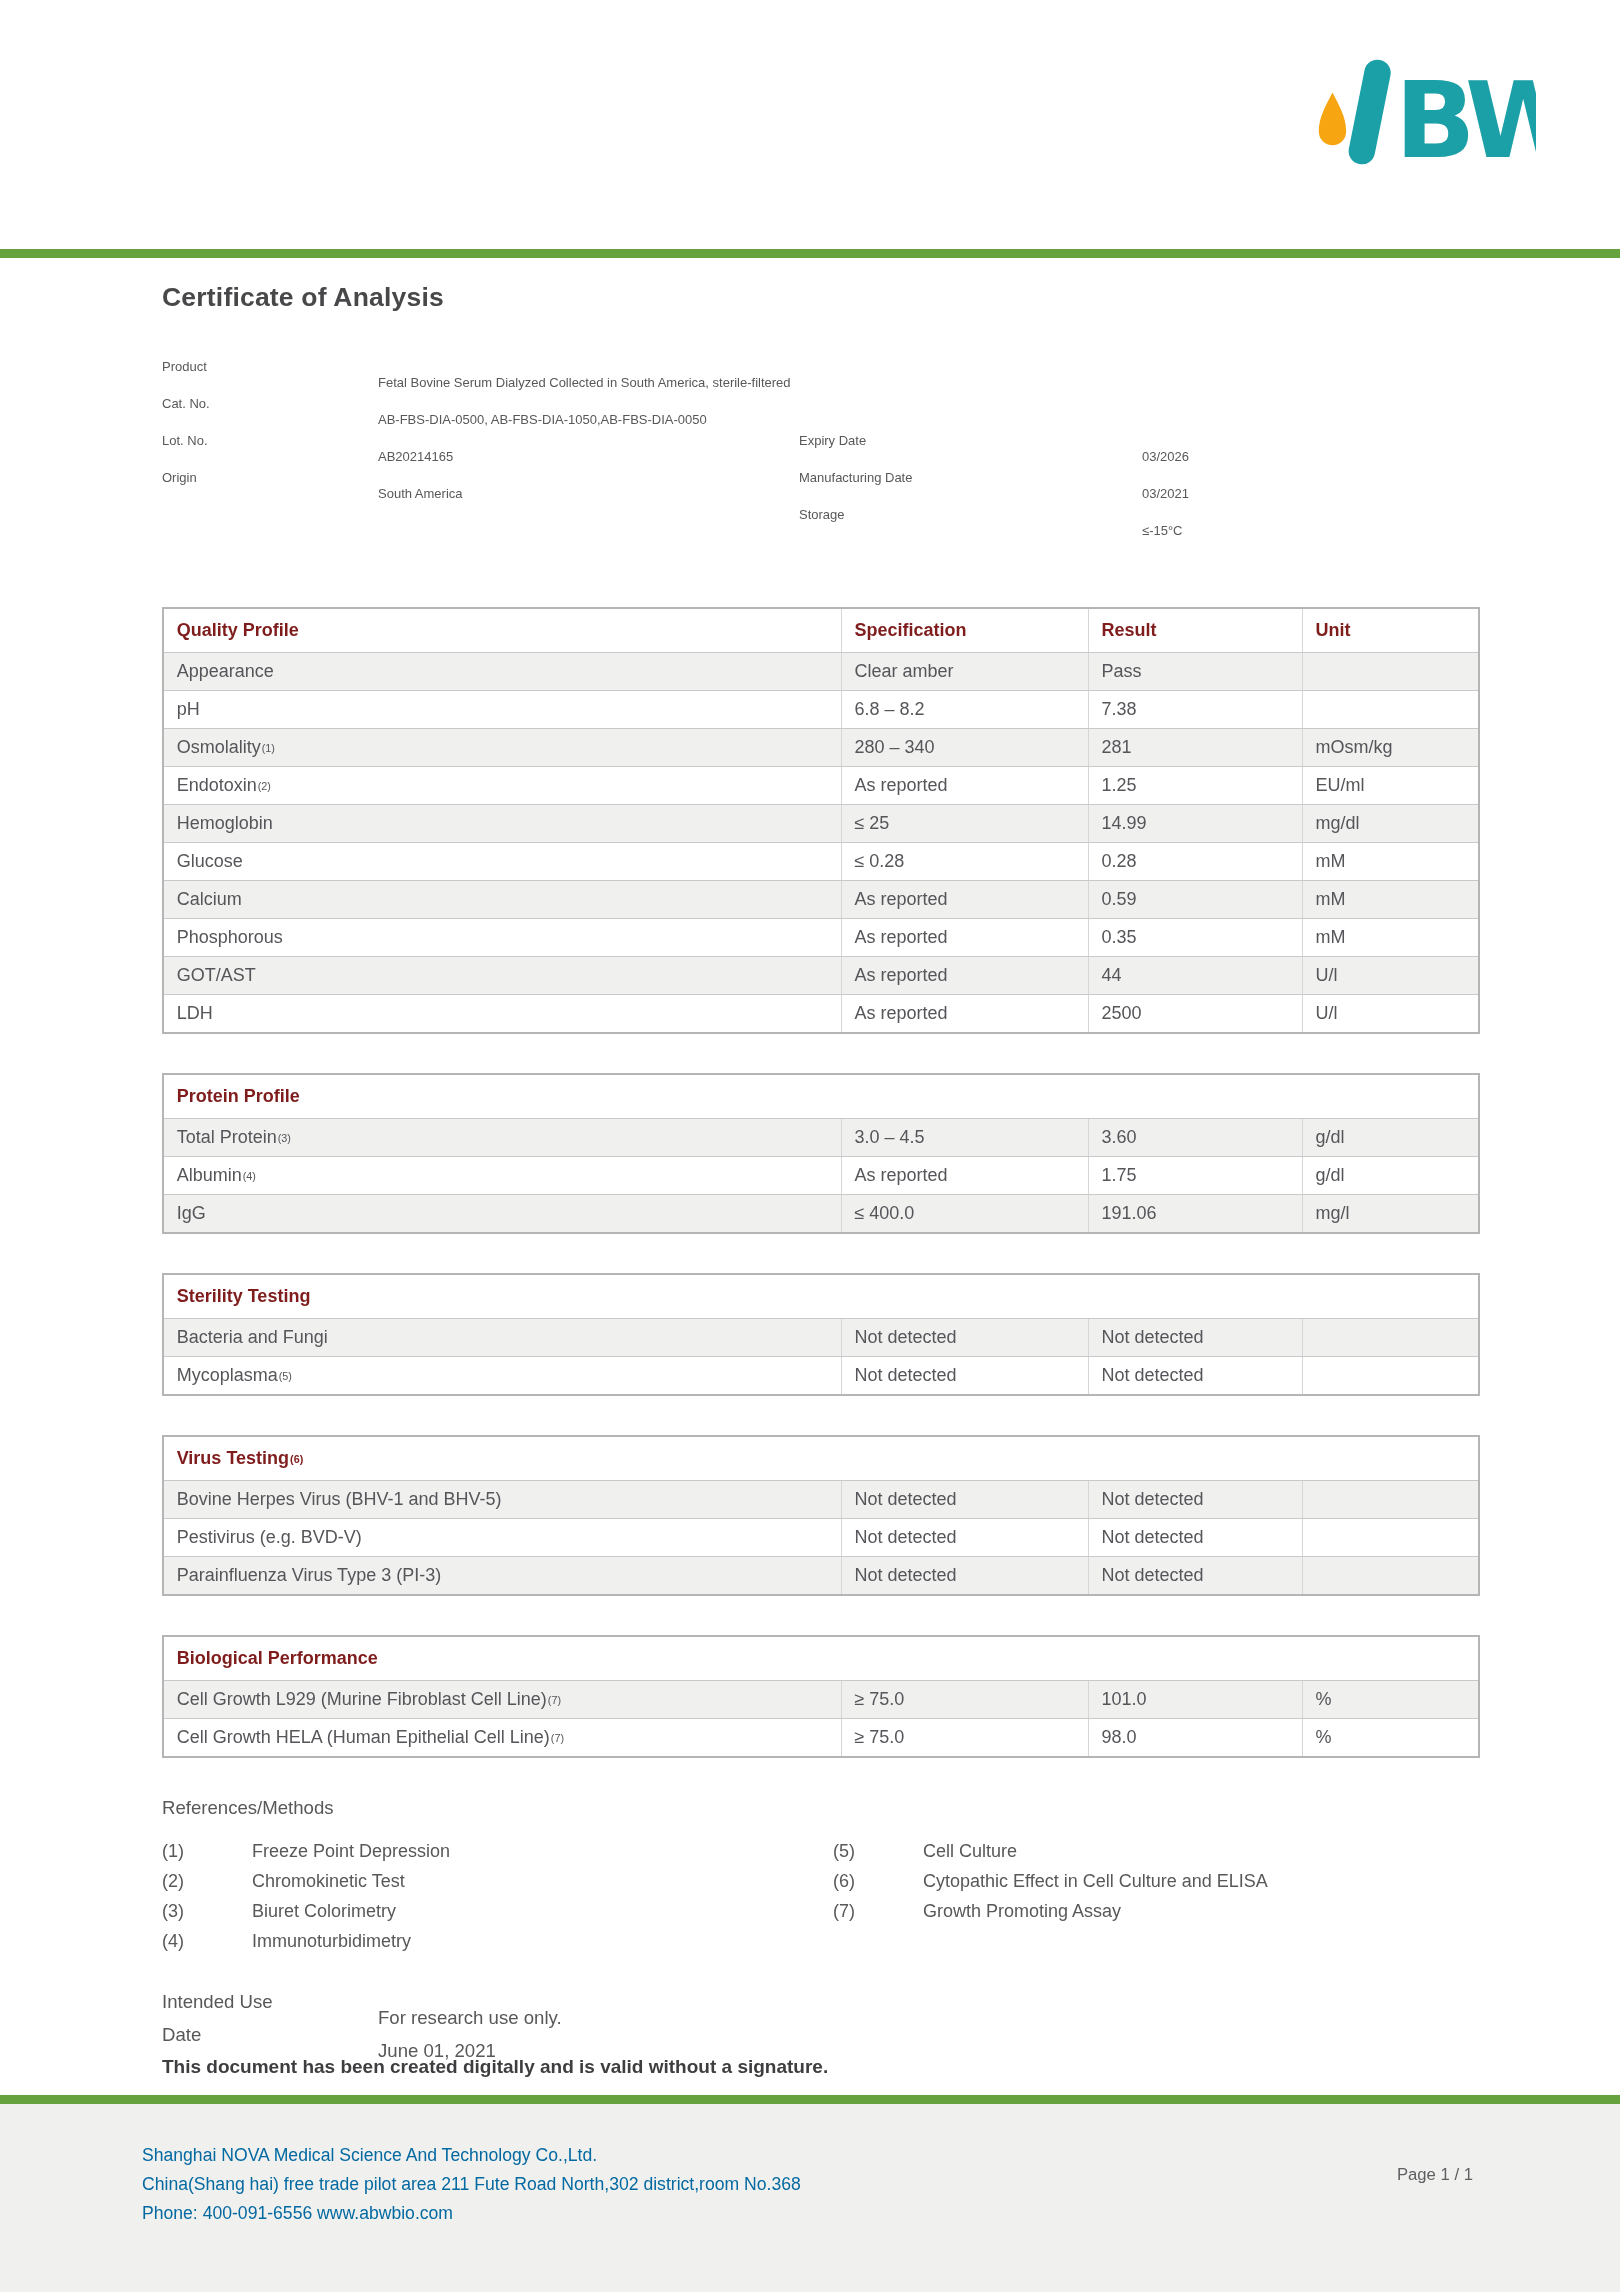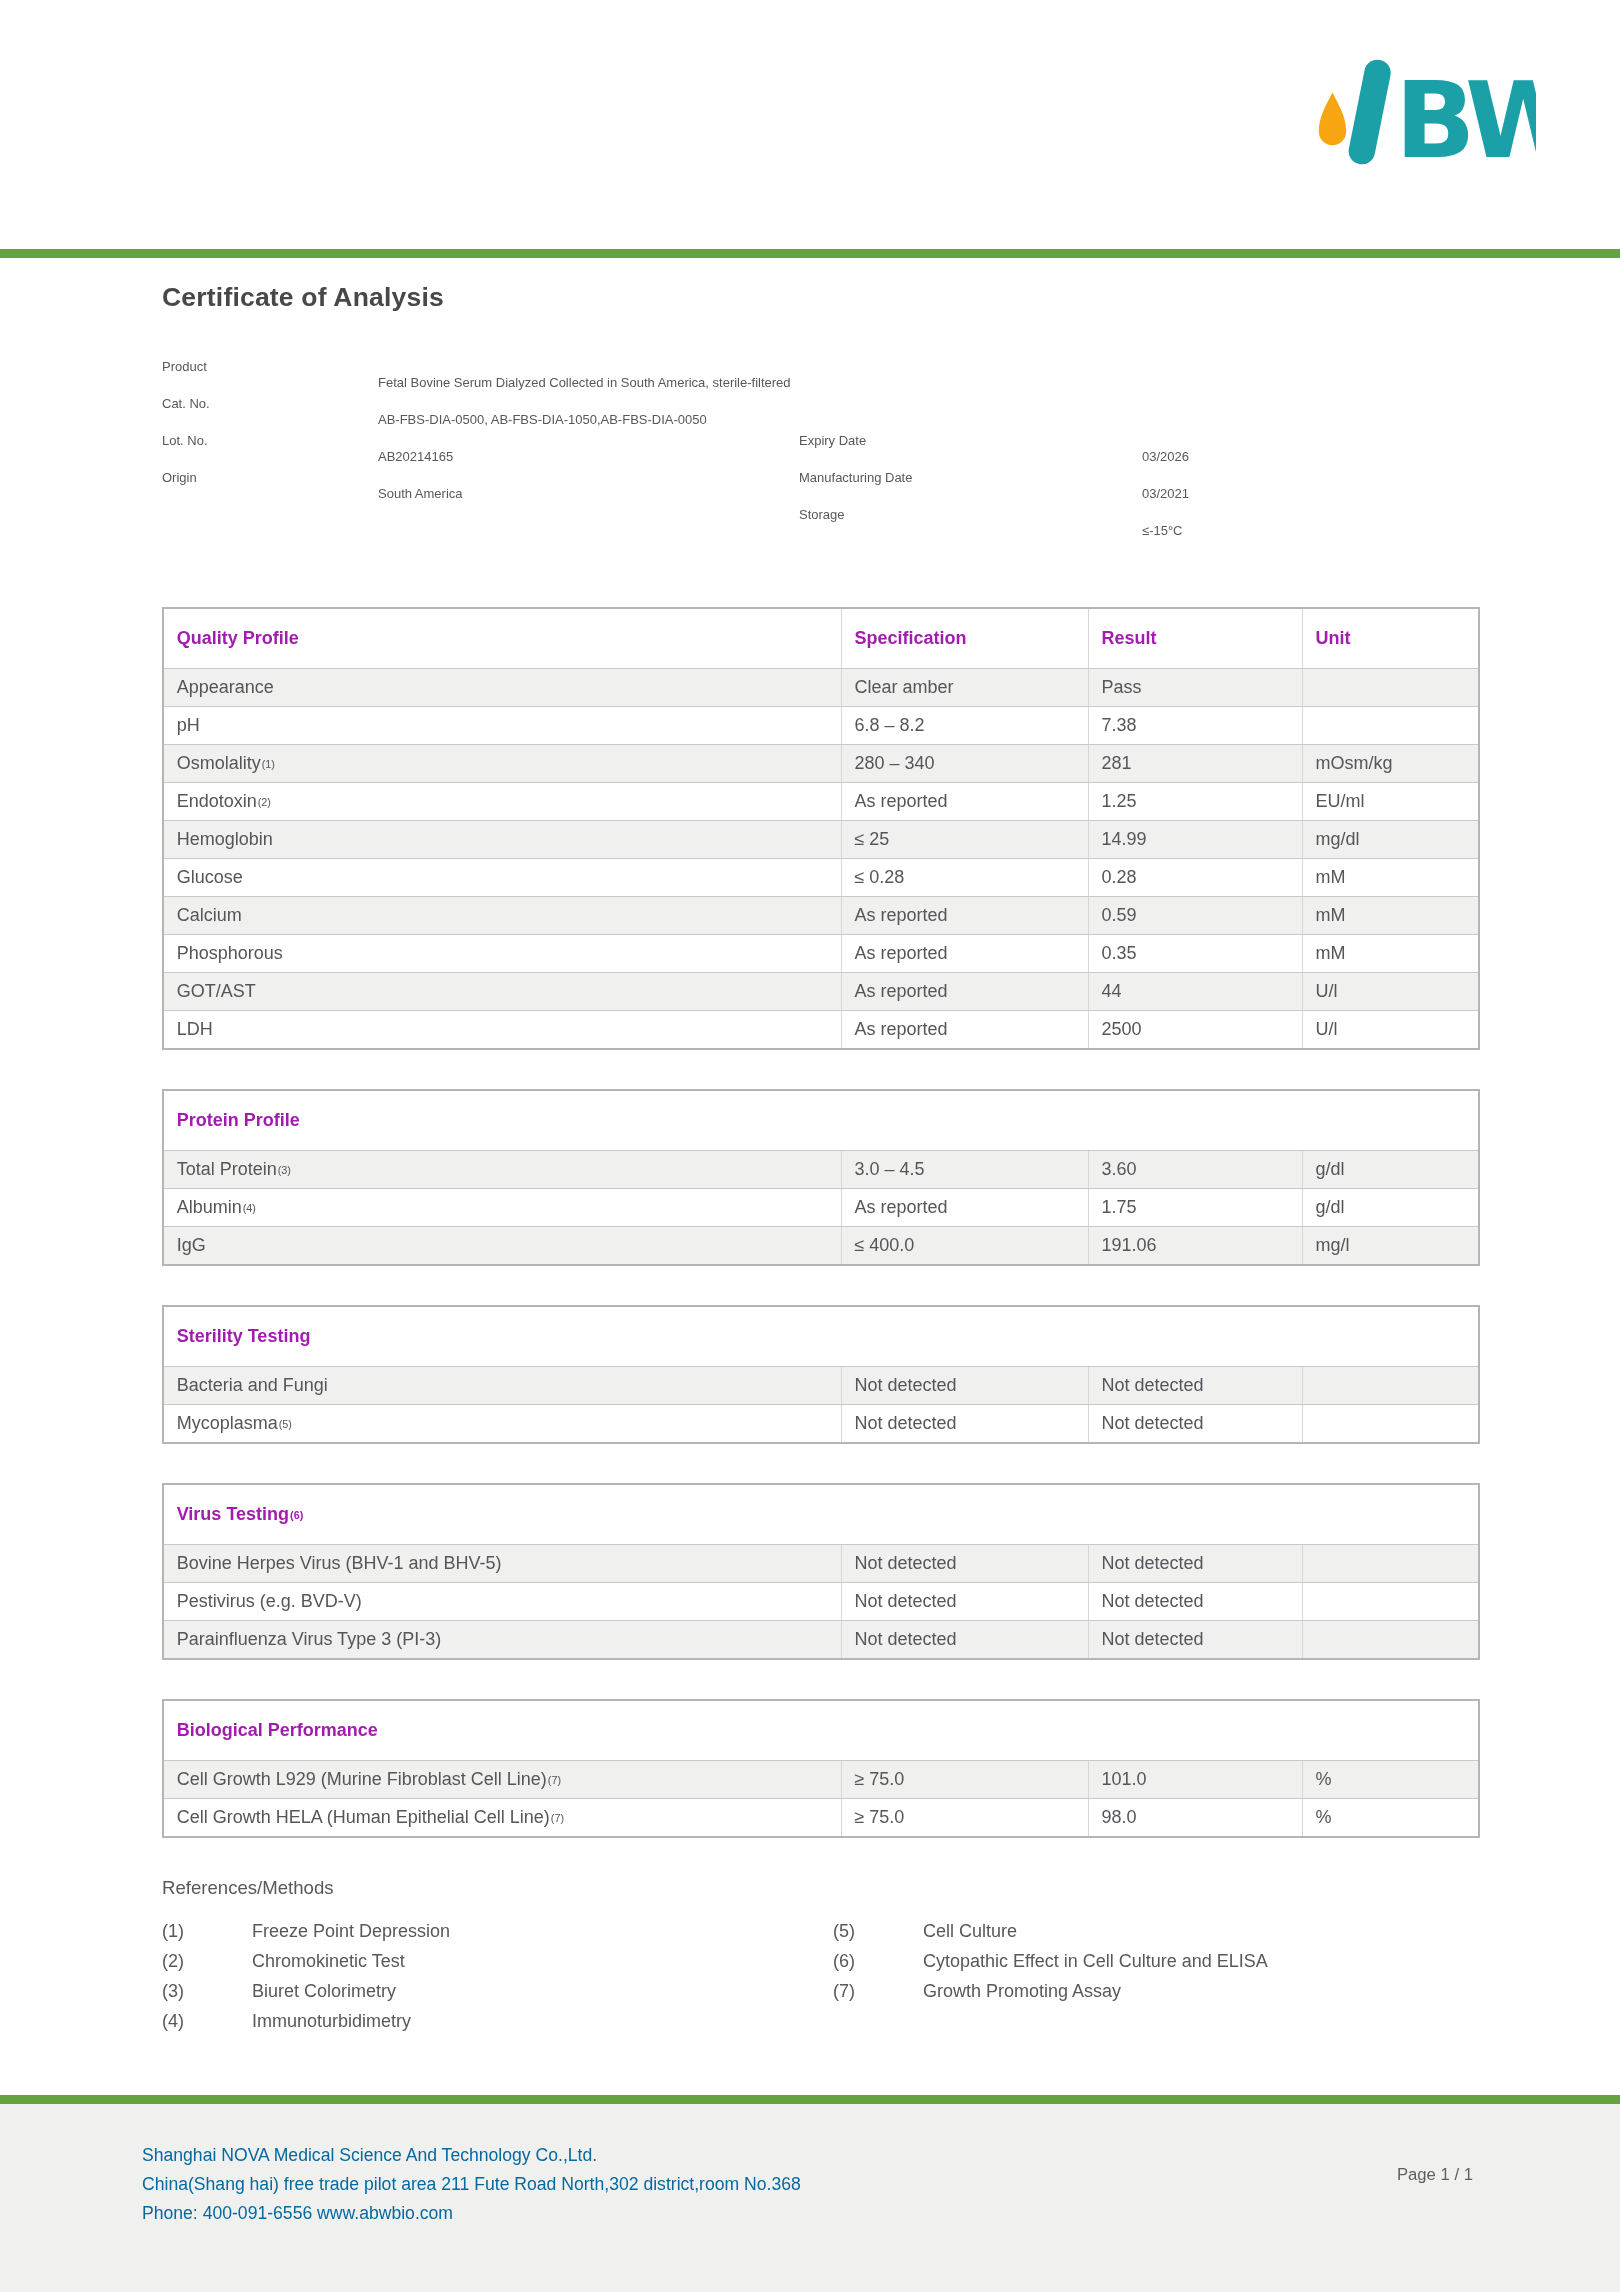--- a/index.html
+++ b/index.html
@@ -20,21 +20,21 @@
   .pi-value{white-space:nowrap;margin-top:32px;}
   .pi-right{position:absolute;left:637px;top:74px;width:696px;}
   .pi-right .pi-label{width:343px;}
 
   .tbl-wrap{margin-bottom:39px;}
   .tbl{border:2px solid #b5b5b5;font-size:18px;color:#55555a;}
   .trow{display:flex;background:#fff;}
   .trow + .trow{border-top:1px solid #c9c9c9;}
   .trow.odd{background:#f0f0ef;}
   .tcell{display:flex;align-items:center;height:37px;padding-left:12.7px;box-sizing:border-box;overflow:hidden;white-space:nowrap;}
-  .theader .tcell{height:59px;font-weight:700;color:#a21caf;}
+  .theader .tcell{height:43px;font-weight:700;color:#7f1d1d;}
   .c1{width:51.5%;}.c2{width:18.8%;}.c3{width:16.3%;}.c4{width:13.4%;}
   .c2,.c3,.c4{border-left:1px solid #d6d6d6;}
   .cfull{width:100%;}
   sup.ssup{font-size:10.8px;vertical-align:super;line-height:0;margin-left:1px;}
 
   .refs{margin-top:25.5px;font-size:18px;}
   .refs-heading{font-size:18.6px;margin:0 0 17.6px 0;}
   .refs-cols{position:relative;height:123px;}
   .ref-item{display:flex;height:30px;align-items:center;}
   .ref-num{width:90px;flex-shrink:0;}
@@ -491,20 +491,31 @@
               <span class="ref-text">Cytopathic Effect in Cell Culture and ELISA</span>
             </div>
             <div class="ref-item">
               <span class="ref-num">(7)</span>
               <span class="ref-text">Growth Promoting Assay</span>
             </div>
           </div>
       </div>
     </div>
 
+    <div class="usage">
+      <div class="pi-row">
+        <span class="pi-label">Intended Use</span>
+        <span class="pi-value">For research use only.</span>
+      </div>
+      <div class="pi-row">
+        <span class="pi-label">Date</span>
+        <span class="pi-value">June 01, 2021</span>
+      </div>
+      <div class="note">This document has been created digitally and is valid without a signature.</div>
+    </div>
 
   </div>
 
   <div class="green-bar bar-bottom"></div>
 
   <div class="footer">
     <div class="footer-text">
       <div>Shanghai NOVA Medical Science And Technology Co.,Ltd.</div>
       <div>China(Shang hai) free trade pilot area 211 Fute Road North,302 district,room No.368</div>
       <div>Phone: 400-091-6556 www.abwbio.com</div>

